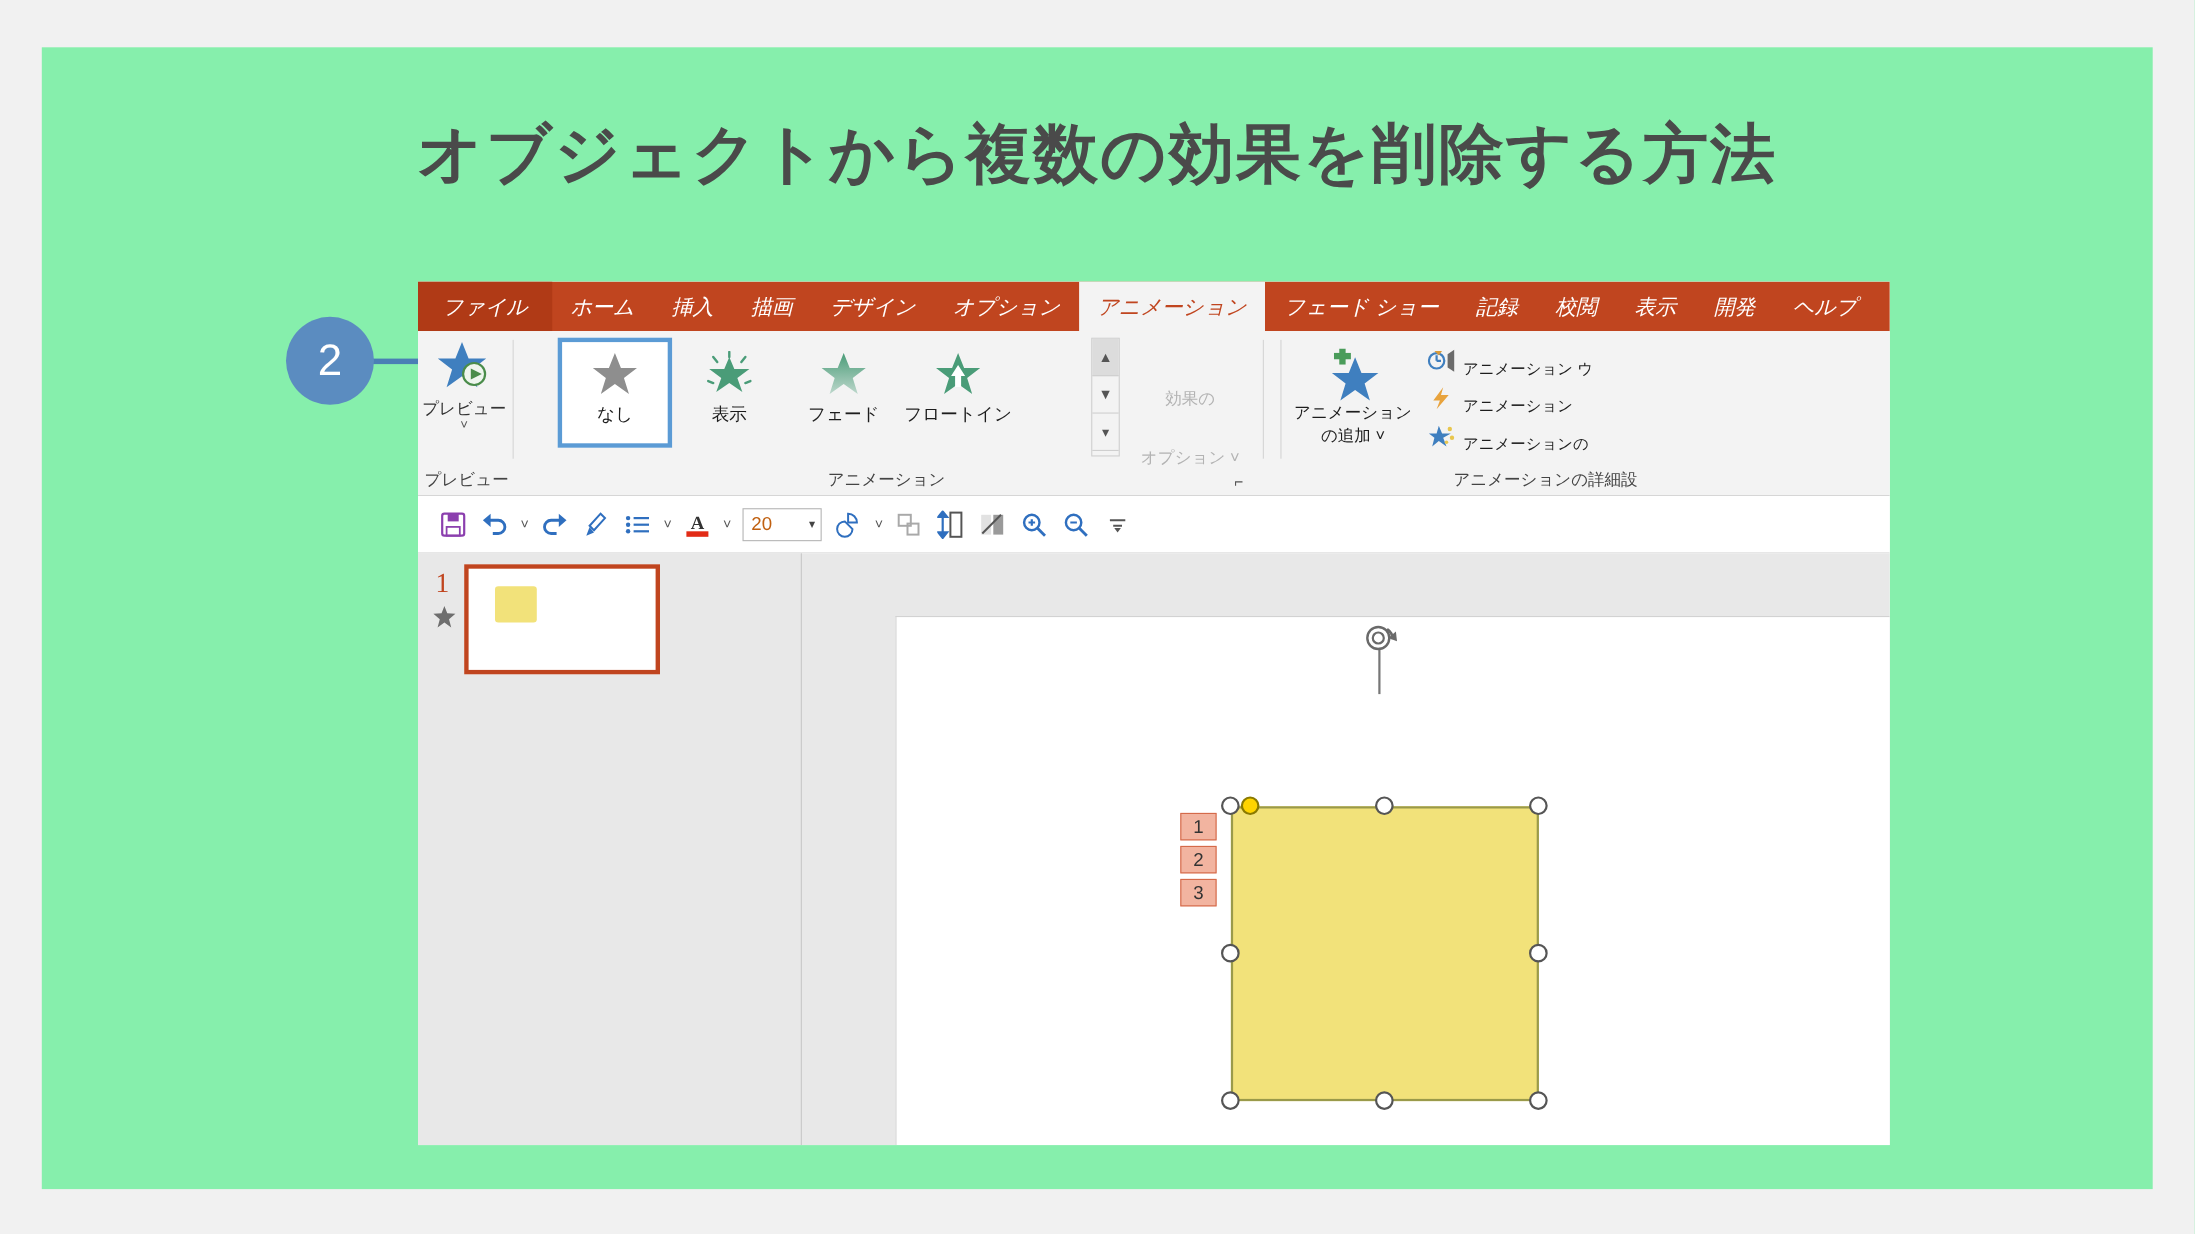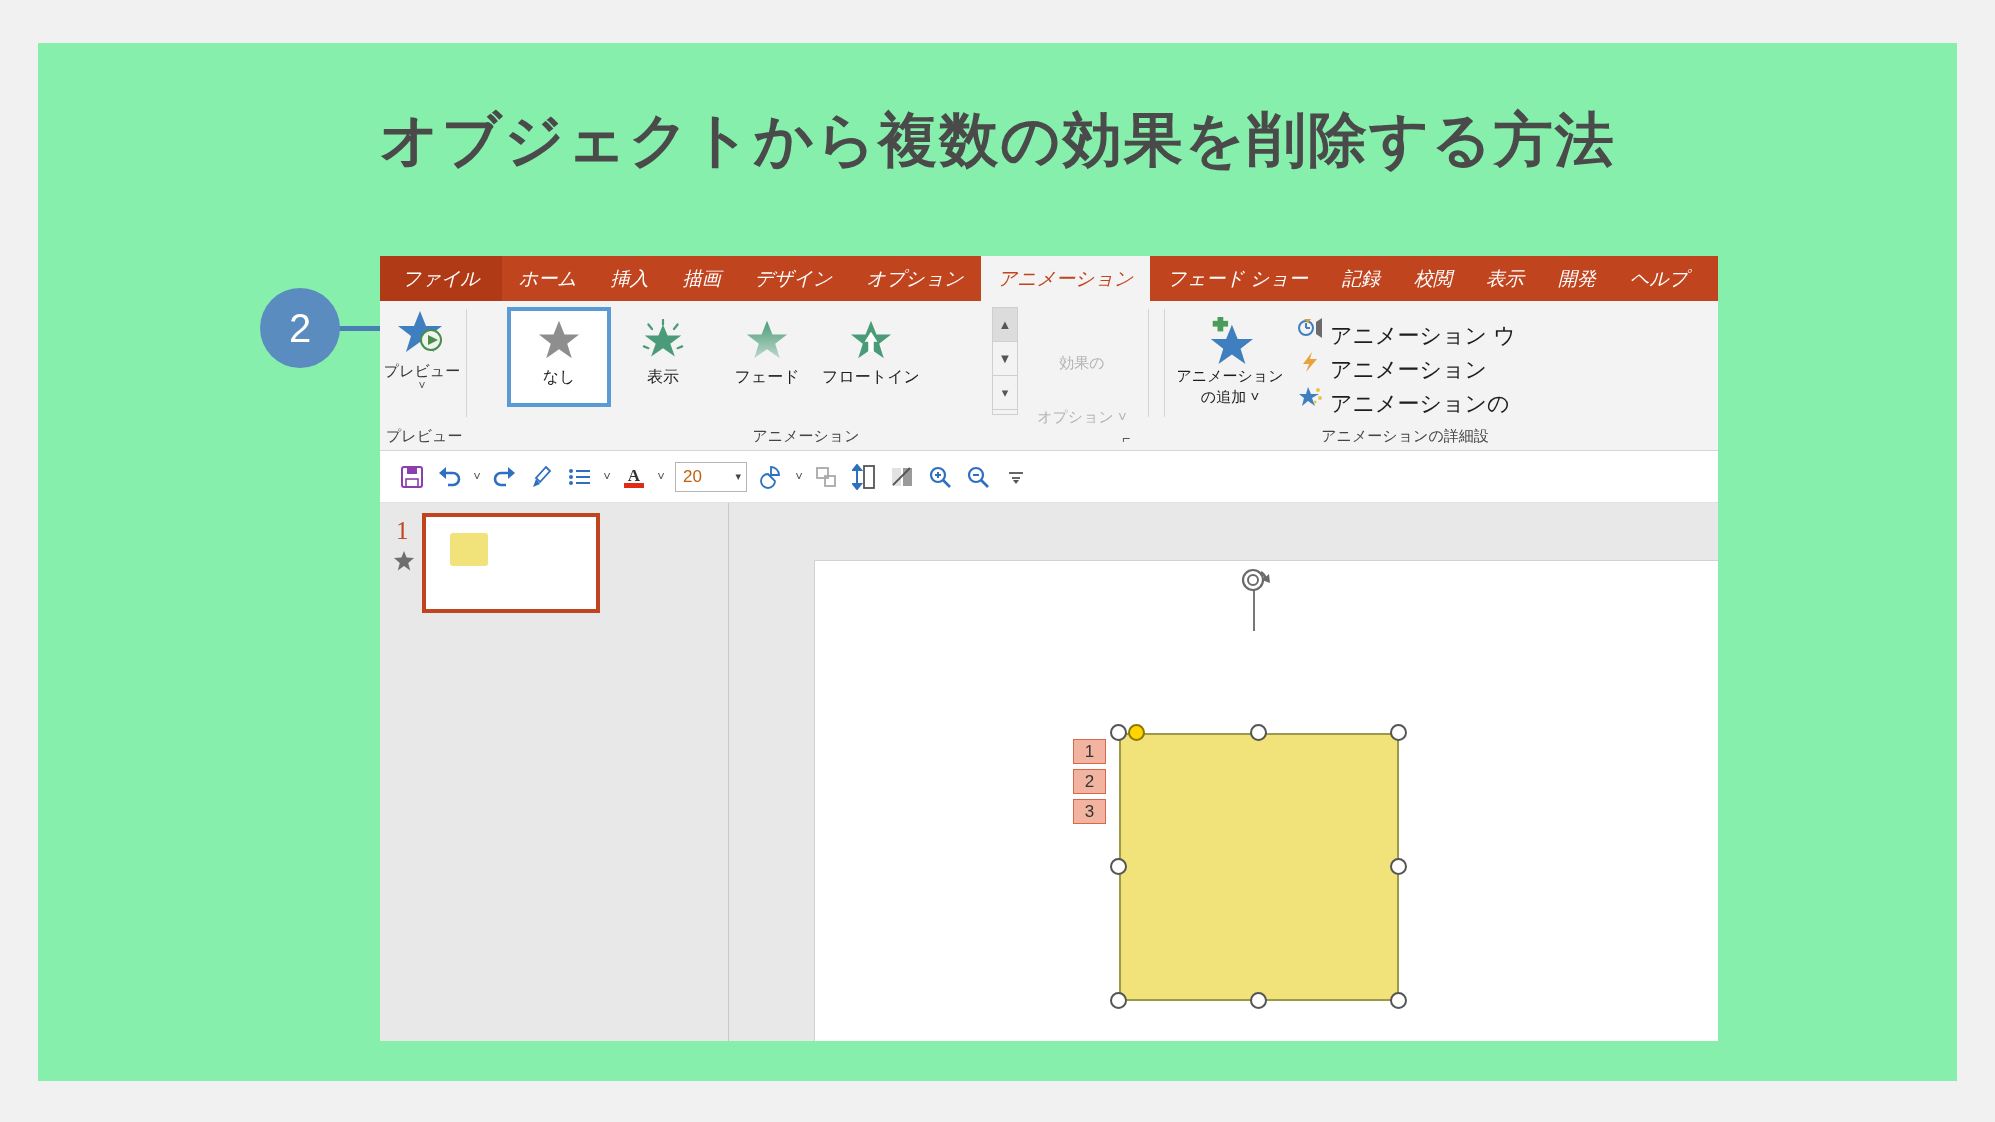--- a/index.html
+++ b/index.html
@@ -98,21 +98,21 @@
 
   
   #add-anim {
     position: absolute; left: 790px; top: 6px; width: 120px; height: 108px;
     display: flex; flex-direction: column; align-items: center; padding-top: 10px;
   }
   #add-anim .lbl { font-size: 15px; color: #1d1d1d; line-height: 21px; text-align: center; white-space: nowrap; }
 
   #adv-list { position: absolute; left: 918px; top: 10px; }
   .adv-row { display: flex; align-items: center; height: 34px; }
-  .adv-row .t { font-size: 22px; color: #1d1d1d; margin-left: 6px; white-space: nowrap; margin-top: 16px; }
+  .adv-row .t { font-size: 14px; color: #1d1d1d; margin-left: 6px; white-space: nowrap; margin-top: 16px; }
 
   
   #qat {
     position: absolute; left: 0; top: 195px; width: 1338px; height: 52px;
     background: #ffffff; border-bottom: 1px solid #e2e2e2;
     display: flex; align-items: center; padding-left: 14px; gap: 2px;
   }
   .qi { width: 36px; height: 36px; display:flex; align-items:center; justify-content:center; }
   .qcar { font-size: 13px; color: #555; width: 14px; text-align:center; }
   #fontsize {

